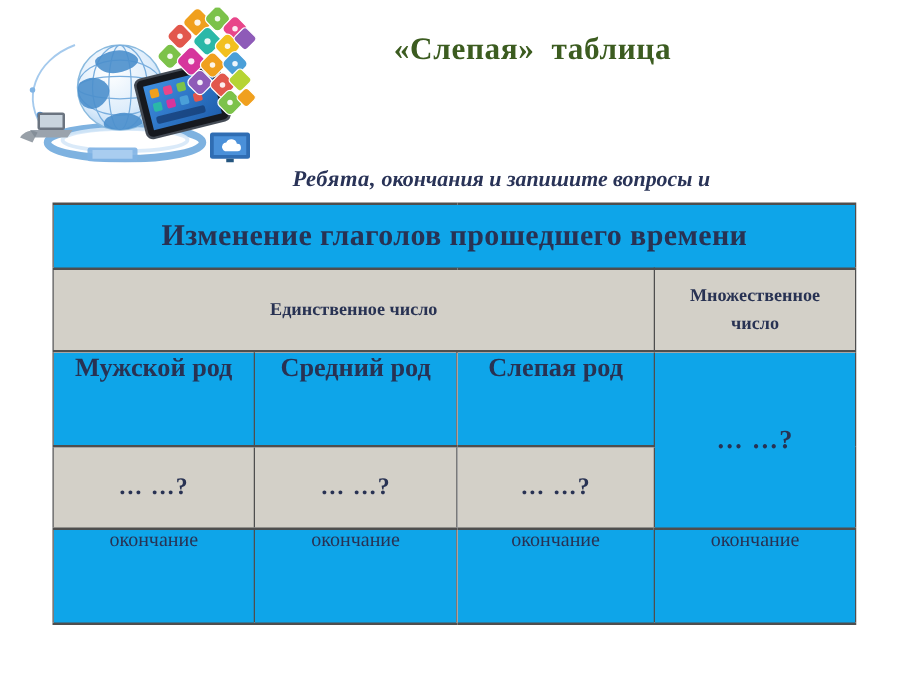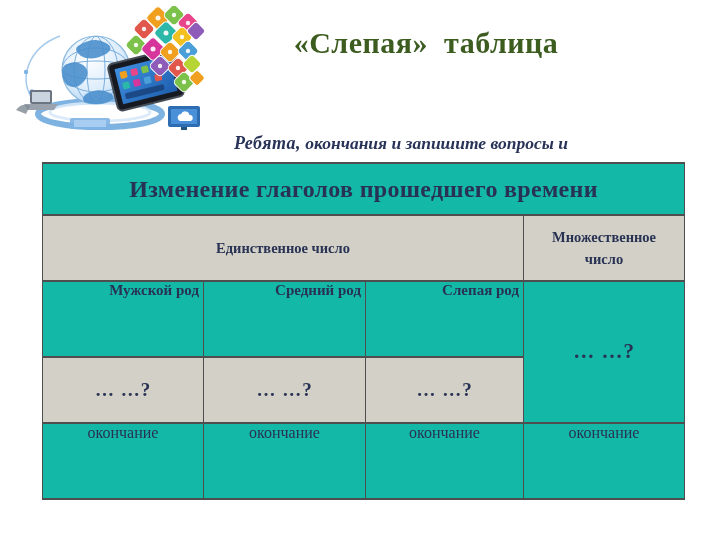--- a/index.html
+++ b/index.html
@@ -12,21 +12,21 @@
   }
 
   
   .art {
     position: absolute; left: 8px; top: 6px;
     width: 200px; height: 124px;
   }
   .slide-title {
     position: absolute; left: 230px; top: 26px; width: 392px;
     margin: 0; text-align: center;
-    font-size: 30px; font-weight: bold;
+    font-size: 25px; font-weight: bold;
     color: #3c5c20;
     white-space: pre-wrap;
     letter-spacing: 0.5px;
   }
   .subtitle {
     position: absolute; left: 234px; top: 66px; width: 450px;
     color: #293357;
     font-style: italic; font-weight: bold;
     font-size: 17.5px;
     line-height: 31px;
@@ -44,36 +44,36 @@
     border-collapse: collapse;
     table-layout: fixed;
     color: #283253;
   }
   .blind-table td {
     border: 2px solid #4e4e4e;
     border-left-width: 1px; border-right-width: 1px;
     padding: 0 4px;
     overflow: hidden;
   }
-  .bg-light { background: #14b8a6; }
+  .bg-light { background: #0ea5e9; }
   .bg-gray  { background: #d3d0c8; }
 
   .cell-title {
     font-size: 24px; font-weight: bold;
     text-align: center; vertical-align: middle;
     letter-spacing: 0.3px;
   }
   .cell-number-header {
     font-size: 14.5px; font-weight: bold;
     text-align: center; vertical-align: middle;
     line-height: 1.55;
   }
   .cell-gender {
-    font-size: 15px; font-weight: bold;
-    text-align: right; vertical-align: top;
+    font-size: 21px; font-weight: bold;
+    text-align: center; vertical-align: top;
     padding-top: 7px;
     margin-top: 32px;
   }
   .cell-placeholder {
     font-size: 19px; font-weight: bold;
     text-align: center; vertical-align: middle;
     letter-spacing: 1px;
   }
   .cell-placeholder-plural {
     font-size: 21px; font-weight: bold;

